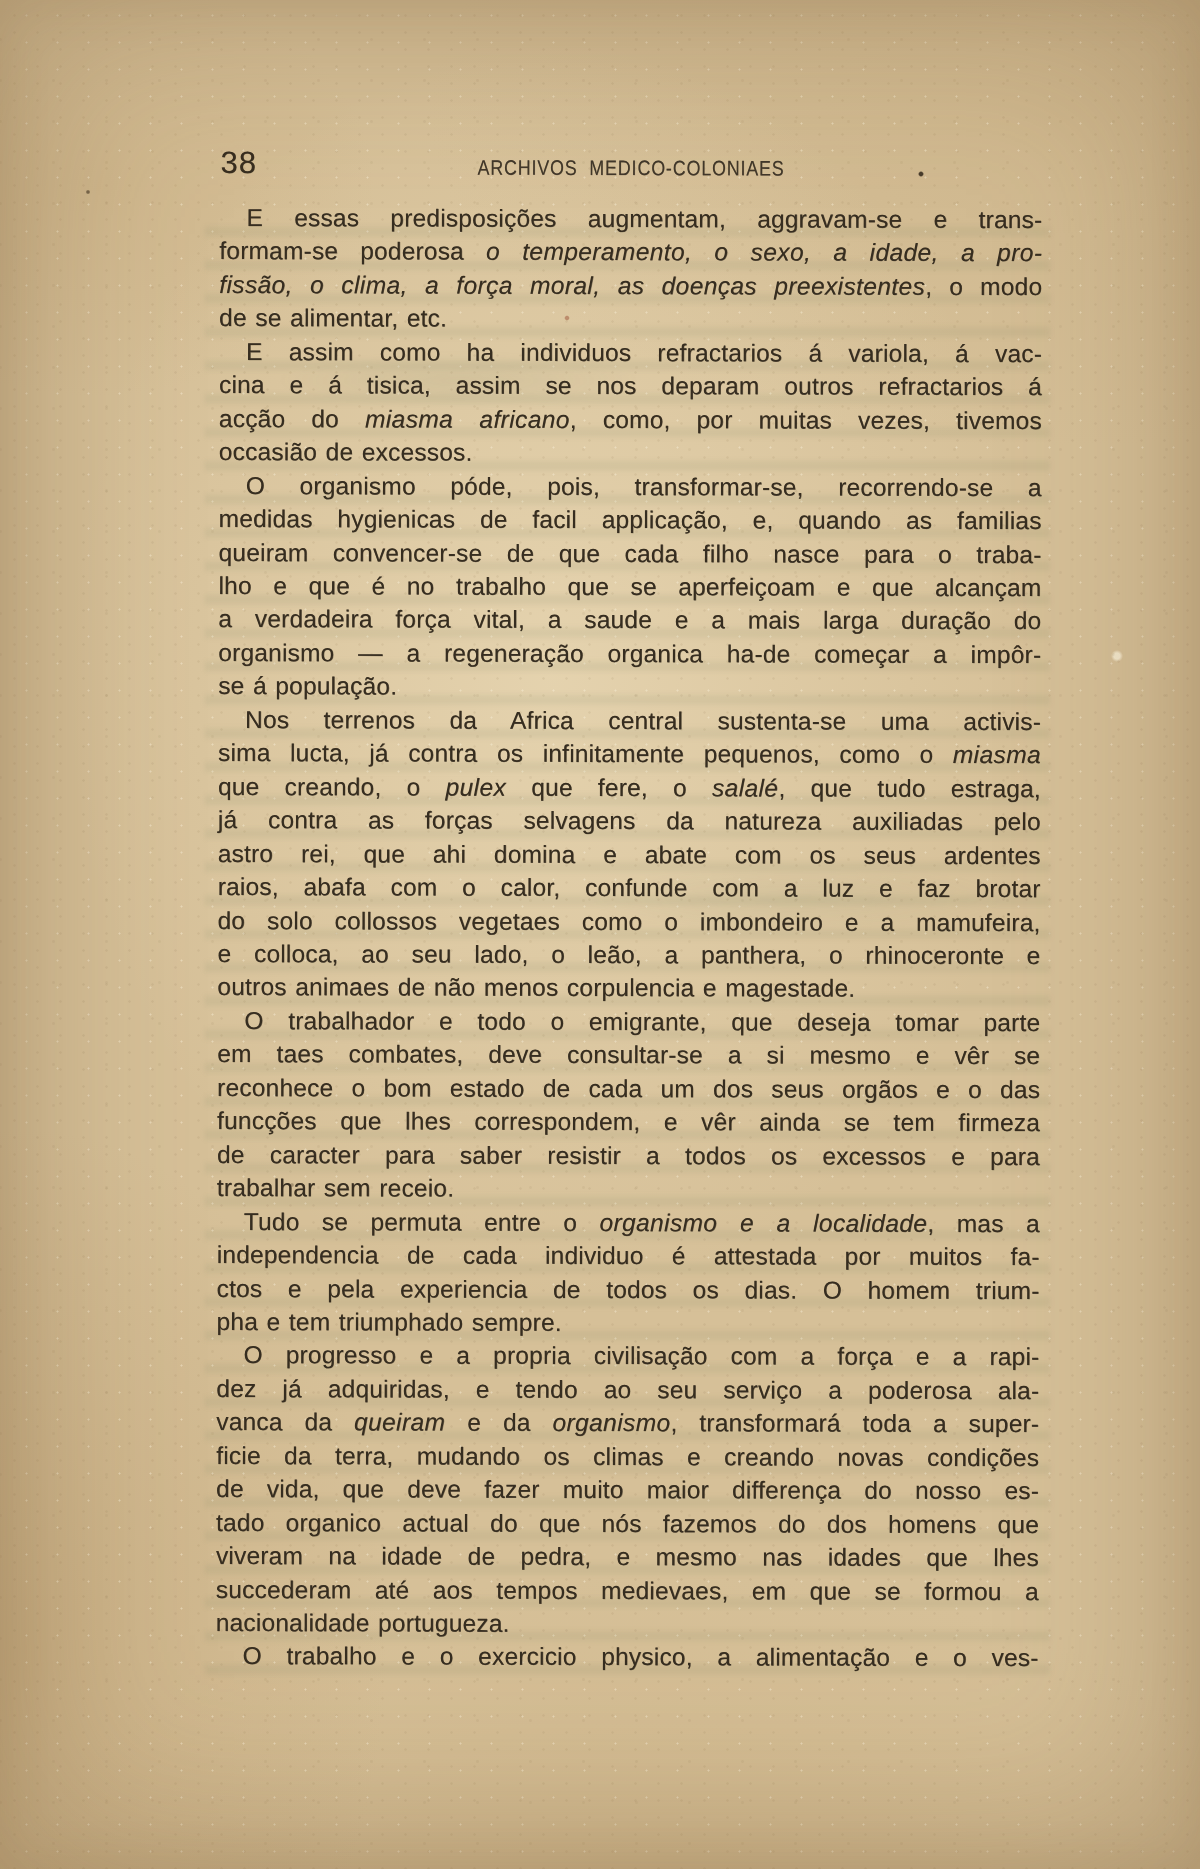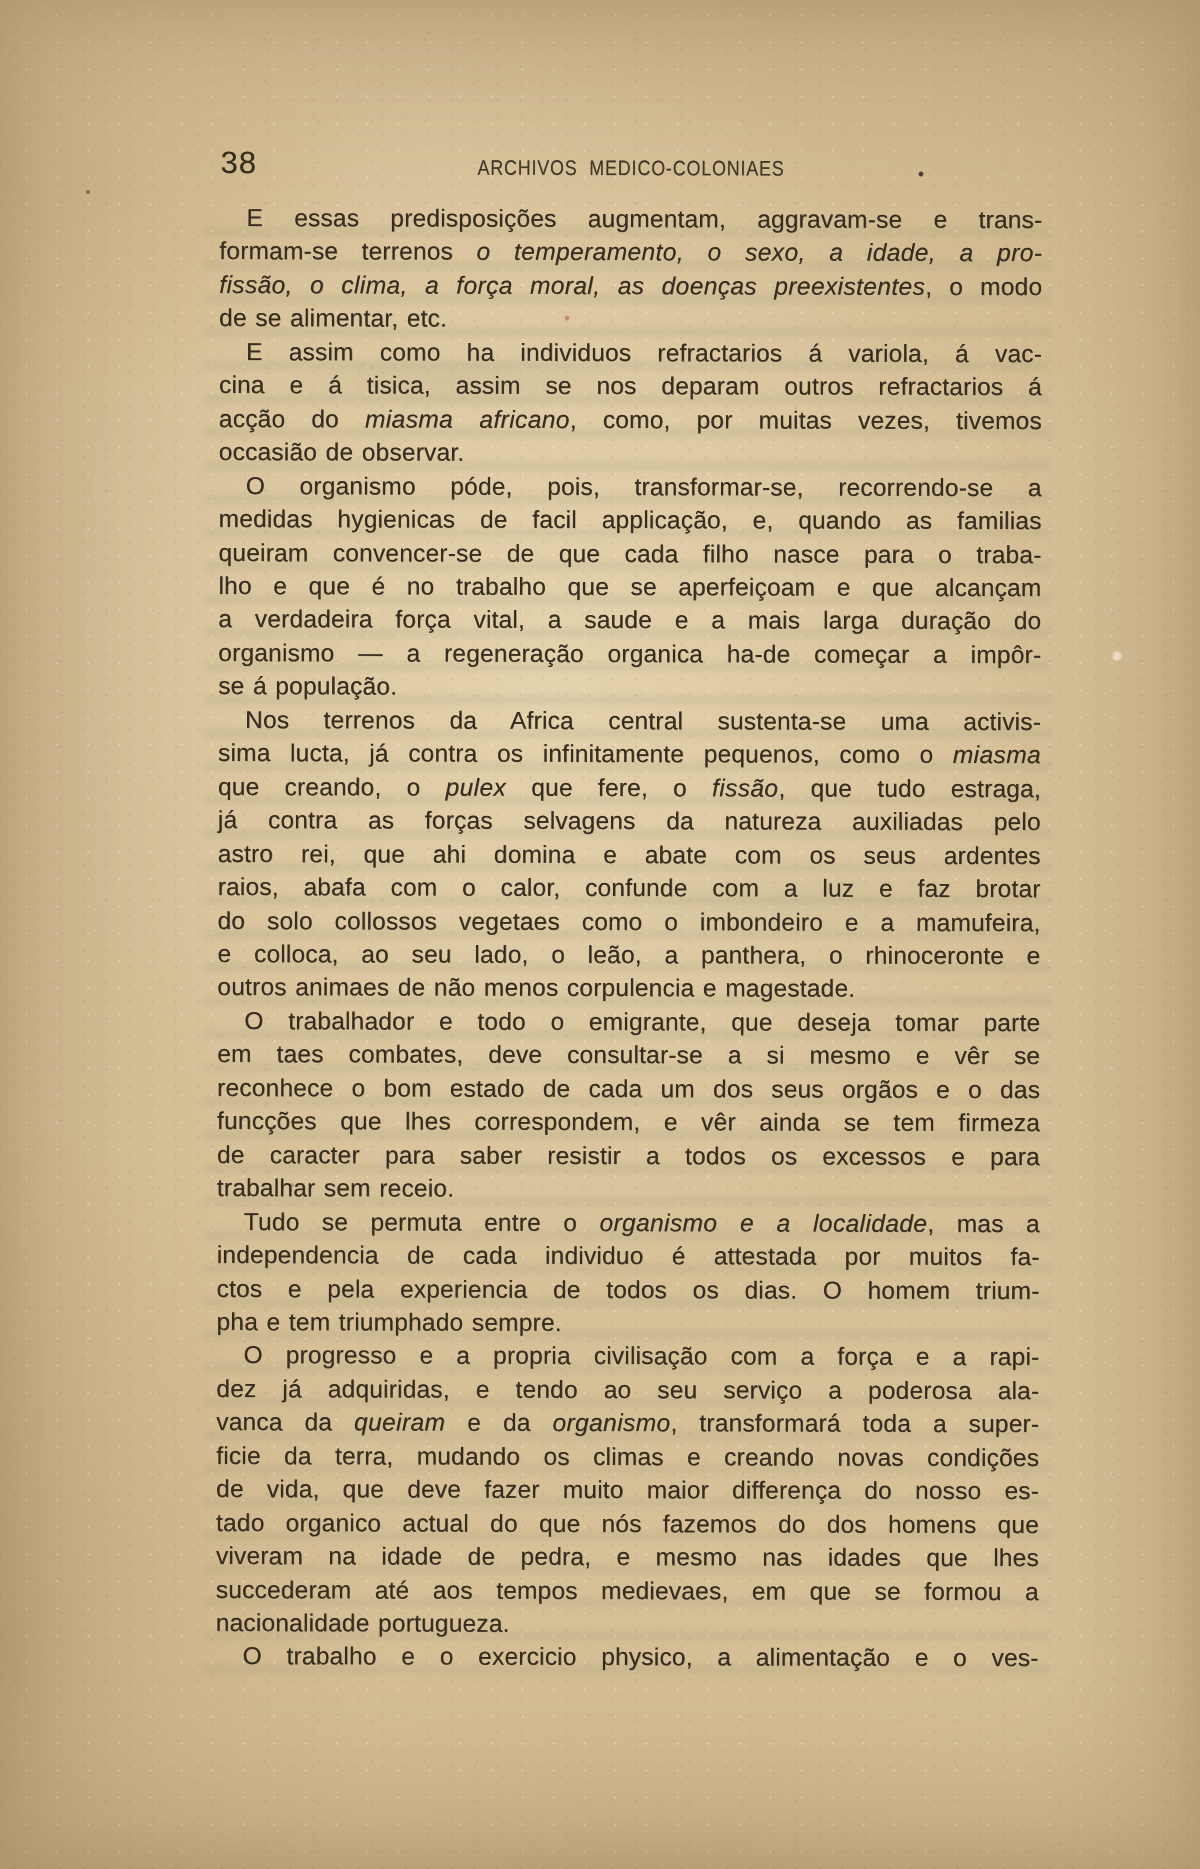--- a/index.html
+++ b/index.html
@@ -79,37 +79,37 @@
   <div class="grain"></div>
   <div class="showthrough"></div>
 
   <div class="sheet">
     <header>
       <span class="pagenum">38</span>
       <span class="running-title">ARCHIVOS MEDICO-COLONIAES</span>
     </header>
     <main class="textblock" id="textblock">
         <div class="line first"><span>E essas predisposições augmentam, aggravam-se e trans-</span></div>
-        <div class="line"><span>formam-se terrenos </span><span class="it">o temperamento, o sexo, a idade, a pro-</span></div>
+        <div class="line"><span>formam-se poderosa </span><span class="it">o temperamento, o sexo, a idade, a pro-</span></div>
         <div class="line"><span class="it">fissão, o clima, a força moral, as doenças preexistentes</span><span>, o modo</span></div>
         <div class="line end"><span>de se alimentar, etc.</span></div>
         <div class="line first"><span>E assim como ha individuos refractarios á variola, á vac-</span></div>
         <div class="line"><span>cina e á tisica, assim se nos deparam outros refractarios á</span></div>
         <div class="line"><span>acção do </span><span class="it">miasma africano</span><span>, como, por muitas vezes, tivemos</span></div>
-        <div class="line end"><span>occasião de observar.</span></div>
+        <div class="line end"><span>occasião de excessos.</span></div>
         <div class="line first"><span>O organismo póde, pois, transformar-se, recorrendo-se a</span></div>
         <div class="line"><span>medidas hygienicas de facil applicação, e, quando as familias</span></div>
         <div class="line"><span>queiram convencer-se de que cada filho nasce para o traba-</span></div>
         <div class="line"><span>lho e que é no trabalho que se aperfeiçoam e que alcançam</span></div>
         <div class="line"><span>a verdadeira força vital, a saude e a mais larga duração do</span></div>
         <div class="line"><span>organismo — a regeneração organica ha-de começar a impôr-</span></div>
         <div class="line end"><span>se á população.</span></div>
         <div class="line first"><span>Nos terrenos da Africa central sustenta-se uma activis-</span></div>
         <div class="line"><span>sima lucta, já contra os infinitamente pequenos, como o </span><span class="it">miasma</span></div>
-        <div class="line"><span>que creando, o </span><span class="it">pulex</span><span> que fere, o </span><span class="it">fissão</span><span>, que tudo estraga,</span></div>
+        <div class="line"><span>que creando, o </span><span class="it">pulex</span><span> que fere, o </span><span class="it">salalé</span><span>, que tudo estraga,</span></div>
         <div class="line"><span>já contra as forças selvagens da natureza auxiliadas pelo</span></div>
         <div class="line"><span>astro rei, que ahi domina e abate com os seus ardentes</span></div>
         <div class="line"><span>raios, abafa com o calor, confunde com a luz e faz brotar</span></div>
         <div class="line"><span>do solo collossos vegetaes como o imbondeiro e a mamufeira,</span></div>
         <div class="line"><span>e colloca, ao seu lado, o leão, a panthera, o rhinoceronte e</span></div>
         <div class="line end"><span>outros animaes de não menos corpulencia e magestade.</span></div>
         <div class="line first"><span>O trabalhador e todo o emigrante, que deseja tomar parte</span></div>
         <div class="line"><span>em taes combates, deve consultar-se a si mesmo e vêr se</span></div>
         <div class="line"><span>reconhece o bom estado de cada um dos seus orgãos e o das</span></div>
         <div class="line"><span>funcções que lhes correspondem, e vêr ainda se tem firmeza</span></div>

